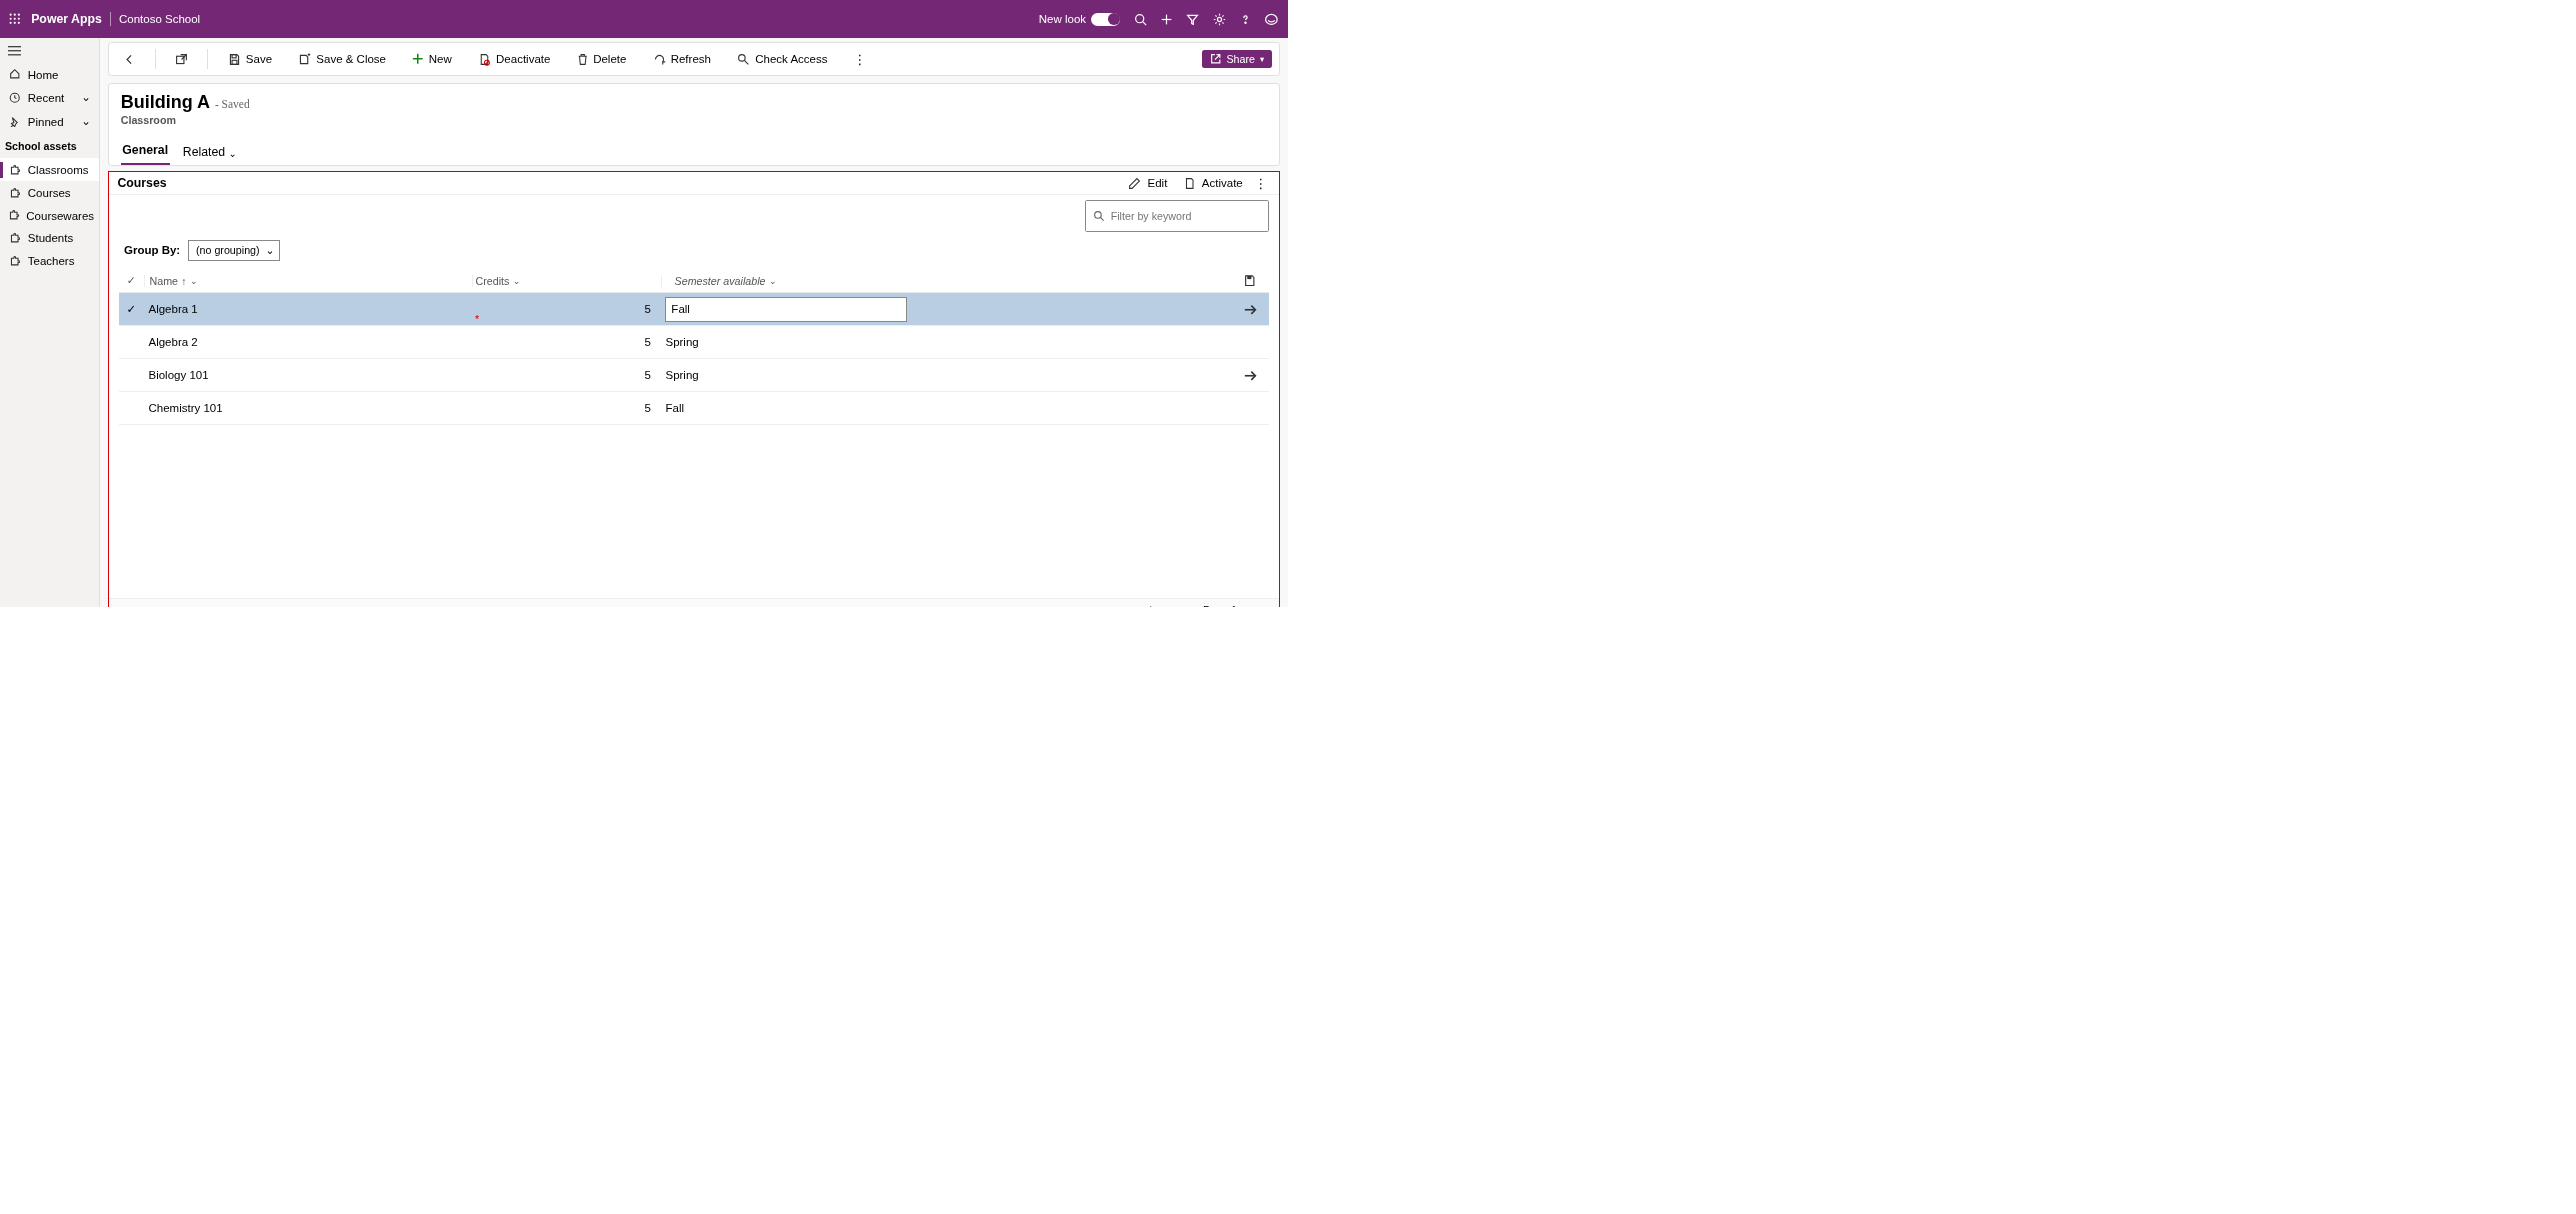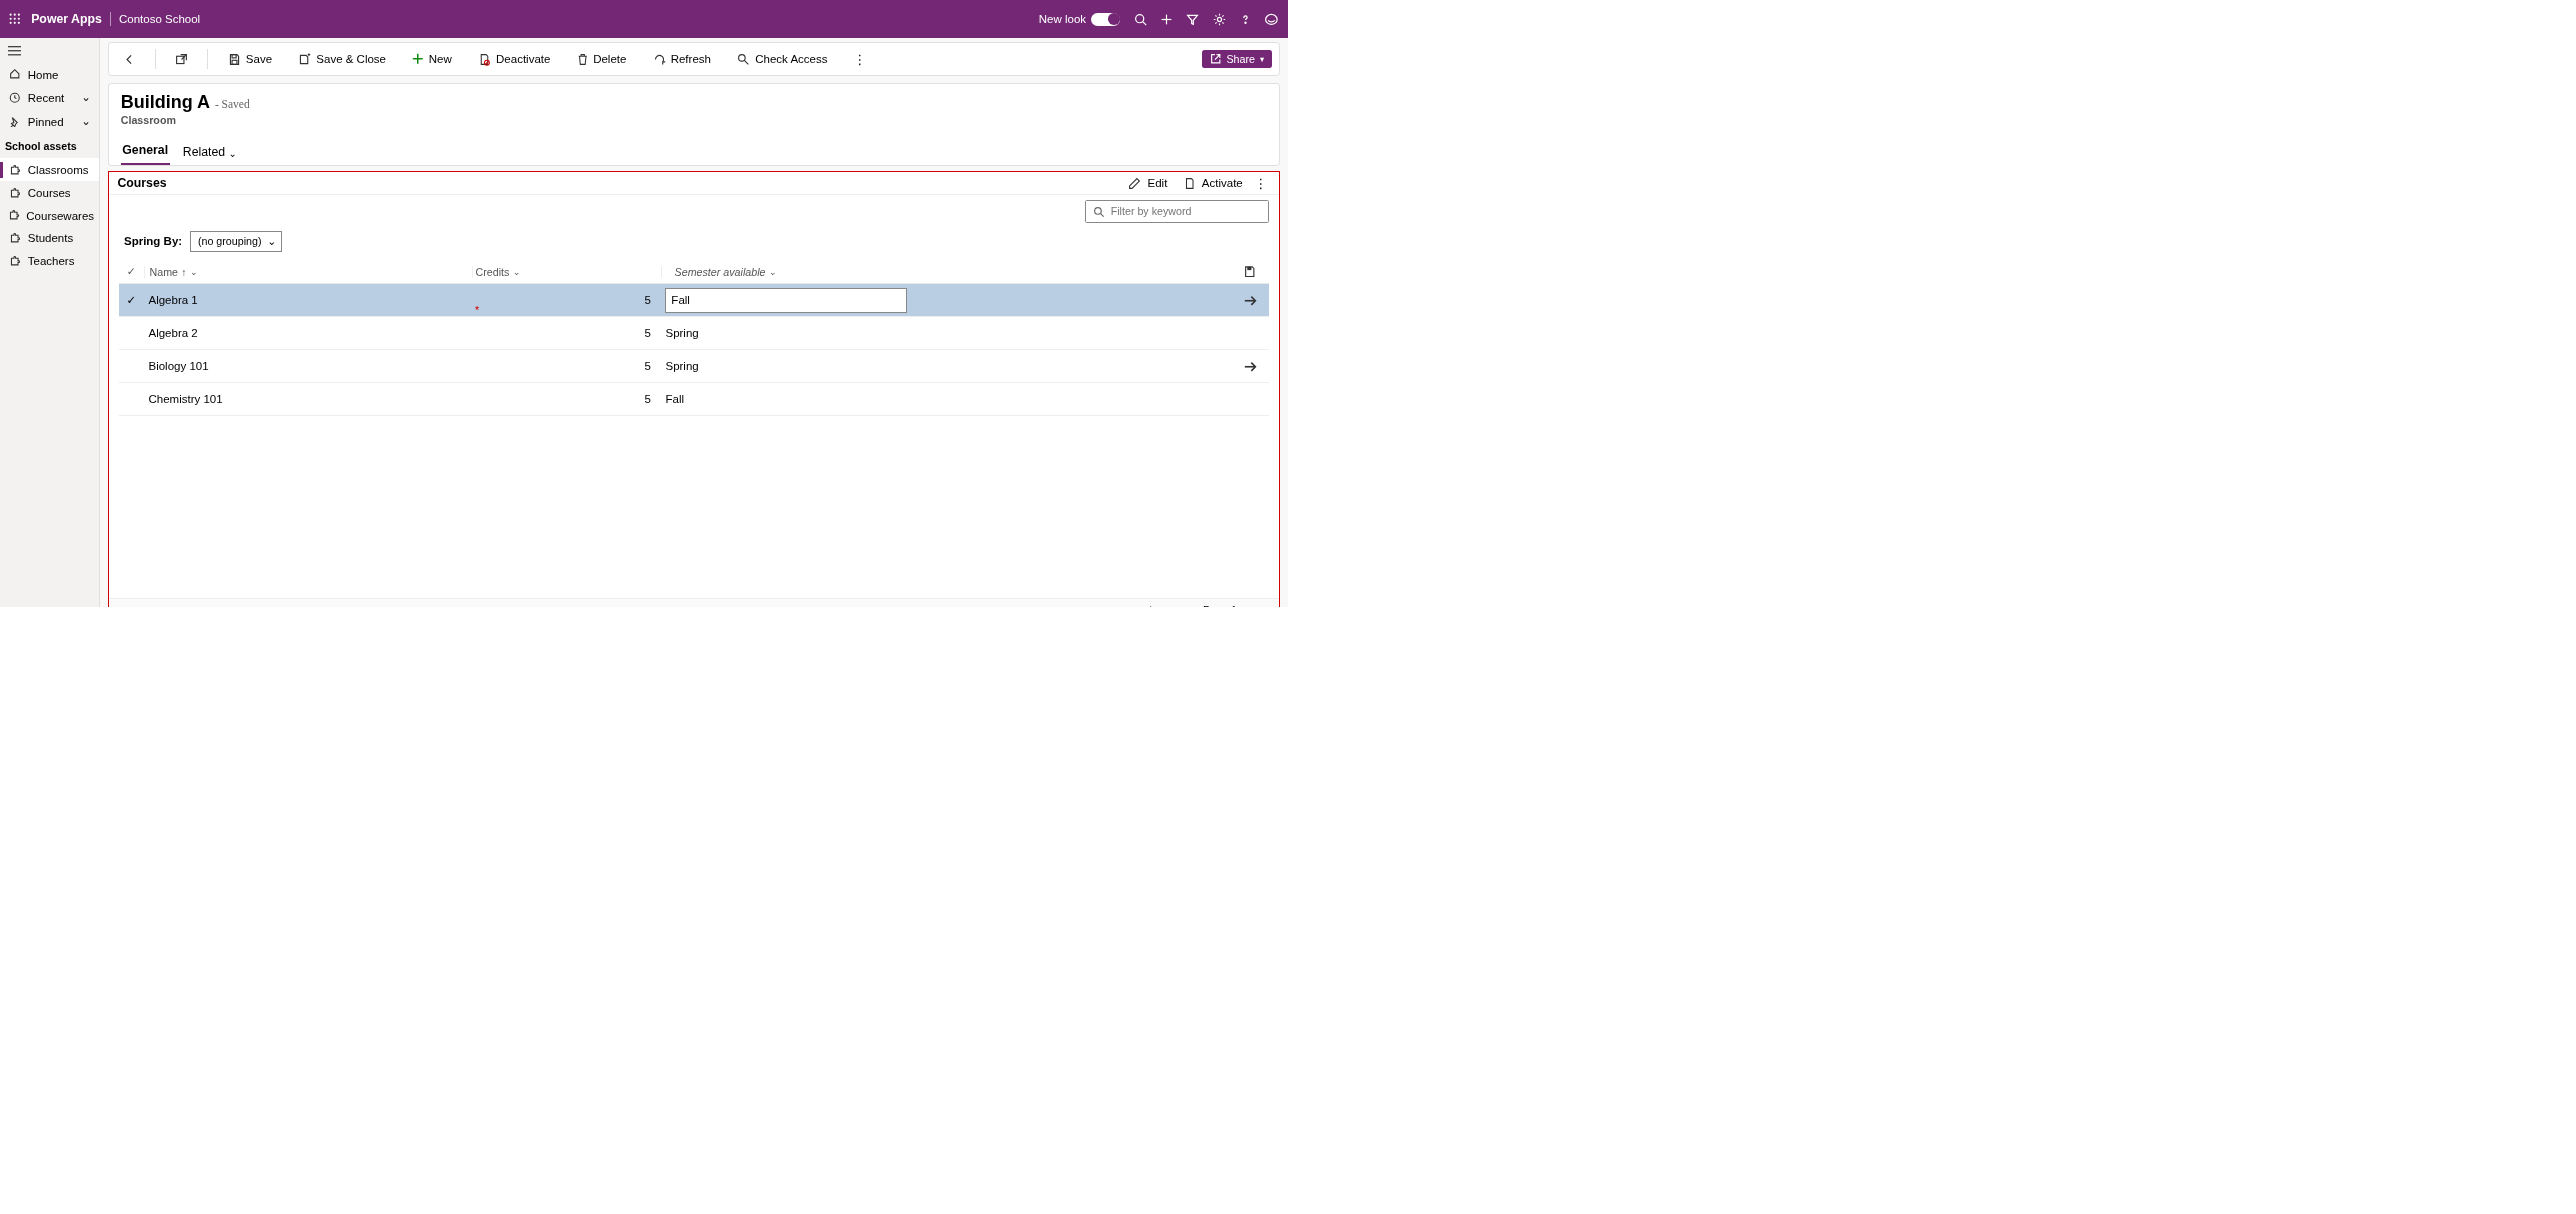--- a/index.html
+++ b/index.html
@@ -54,21 +54,21 @@
 
 
 .subgrid-wrap { margin:4.9px 8.2px 0 8.2px; border:0.8px solid #d40000; background:#fff; flex:1; display:flex; flex-direction:column; overflow:hidden; }
 .subgrid-head { display:flex; align-items:center; padding:3.3px 8.2px; border-bottom:0.8px solid #eee; }
 .subgrid-head .title { font-size:12.3px; font-weight:600; }
 .subgrid-head .spacer { flex:1; }
 .subgrid-head .act { display:flex; align-items:center; gap:6.6px; padding:0 8.2px; font-size:11.5px; cursor:pointer; }
 .subgrid-head .more { width:19.7px; text-align:center; font-size:13px; cursor:pointer; }
 
 .filterrow { display:flex; justify-content:flex-end; padding:4.9px 9.8px; }
-.filterbox { border:0.8px solid #888; border-radius:1.6px; height:23px; width:184px; display:flex; align-items:center; padding:0 6.6px; gap:6.6px; }
+.filterbox { border:0.8px solid #888; border-radius:1.6px; height:32px; width:184px; display:flex; align-items:center; padding:0 6.6px; gap:6.6px; }
 .filterbox input { border:none; outline:none; font-size:10.7px; flex:1; }
 
 .grouprow { display:flex; align-items:center; gap:8.2px; padding:3.3px 14.8px 8.2px 14.8px; }
 .grouprow .lbl { font-weight:600; font-size:11.5px; }
 .grouprow .select { border:0.8px solid #888; padding:3.3px 19.7px 3.3px 6.6px; font-size:10.7px; position:relative; }
 .grouprow .select::after { content:"⌄"; position:absolute; right:4.9px; top:2.5px; }
 
 
 .gridwrap { flex:1; overflow:hidden; padding:0 9.8px 0 9.8px; }
 .gridhead { display:flex; align-items:center; border-bottom:0.8px solid #e8e8e8; height:24.6px; font-size:10.7px; color:#555; }
@@ -384,21 +384,21 @@
               <svg width="11.5" height="11.5" viewBox="0 0 14 14" fill="none" stroke="#666" stroke-width="1.4">
                 <circle cx="6" cy="6" r="4"></circle>
                 <line x1="9" y1="9" x2="13" y2="13"></line>
               </svg>
             </span>
           <input type="text" placeholder="Filter by keyword" style="">
         </div>
       </div>
 
       <div class="grouprow">
-        <span class="lbl">Spring By:</span>
+        <span class="lbl">Group By:</span>
         <div class="select"><span>(no grouping)</span></div>
       </div>
 
       <div class="gridwrap">
         <div class="gridhead">
           <div class="cksel">✓</div>
           <div class="colname">
             <span>Name</span>
             <span>↑</span>
             <span class="hchev">⌄</span>

